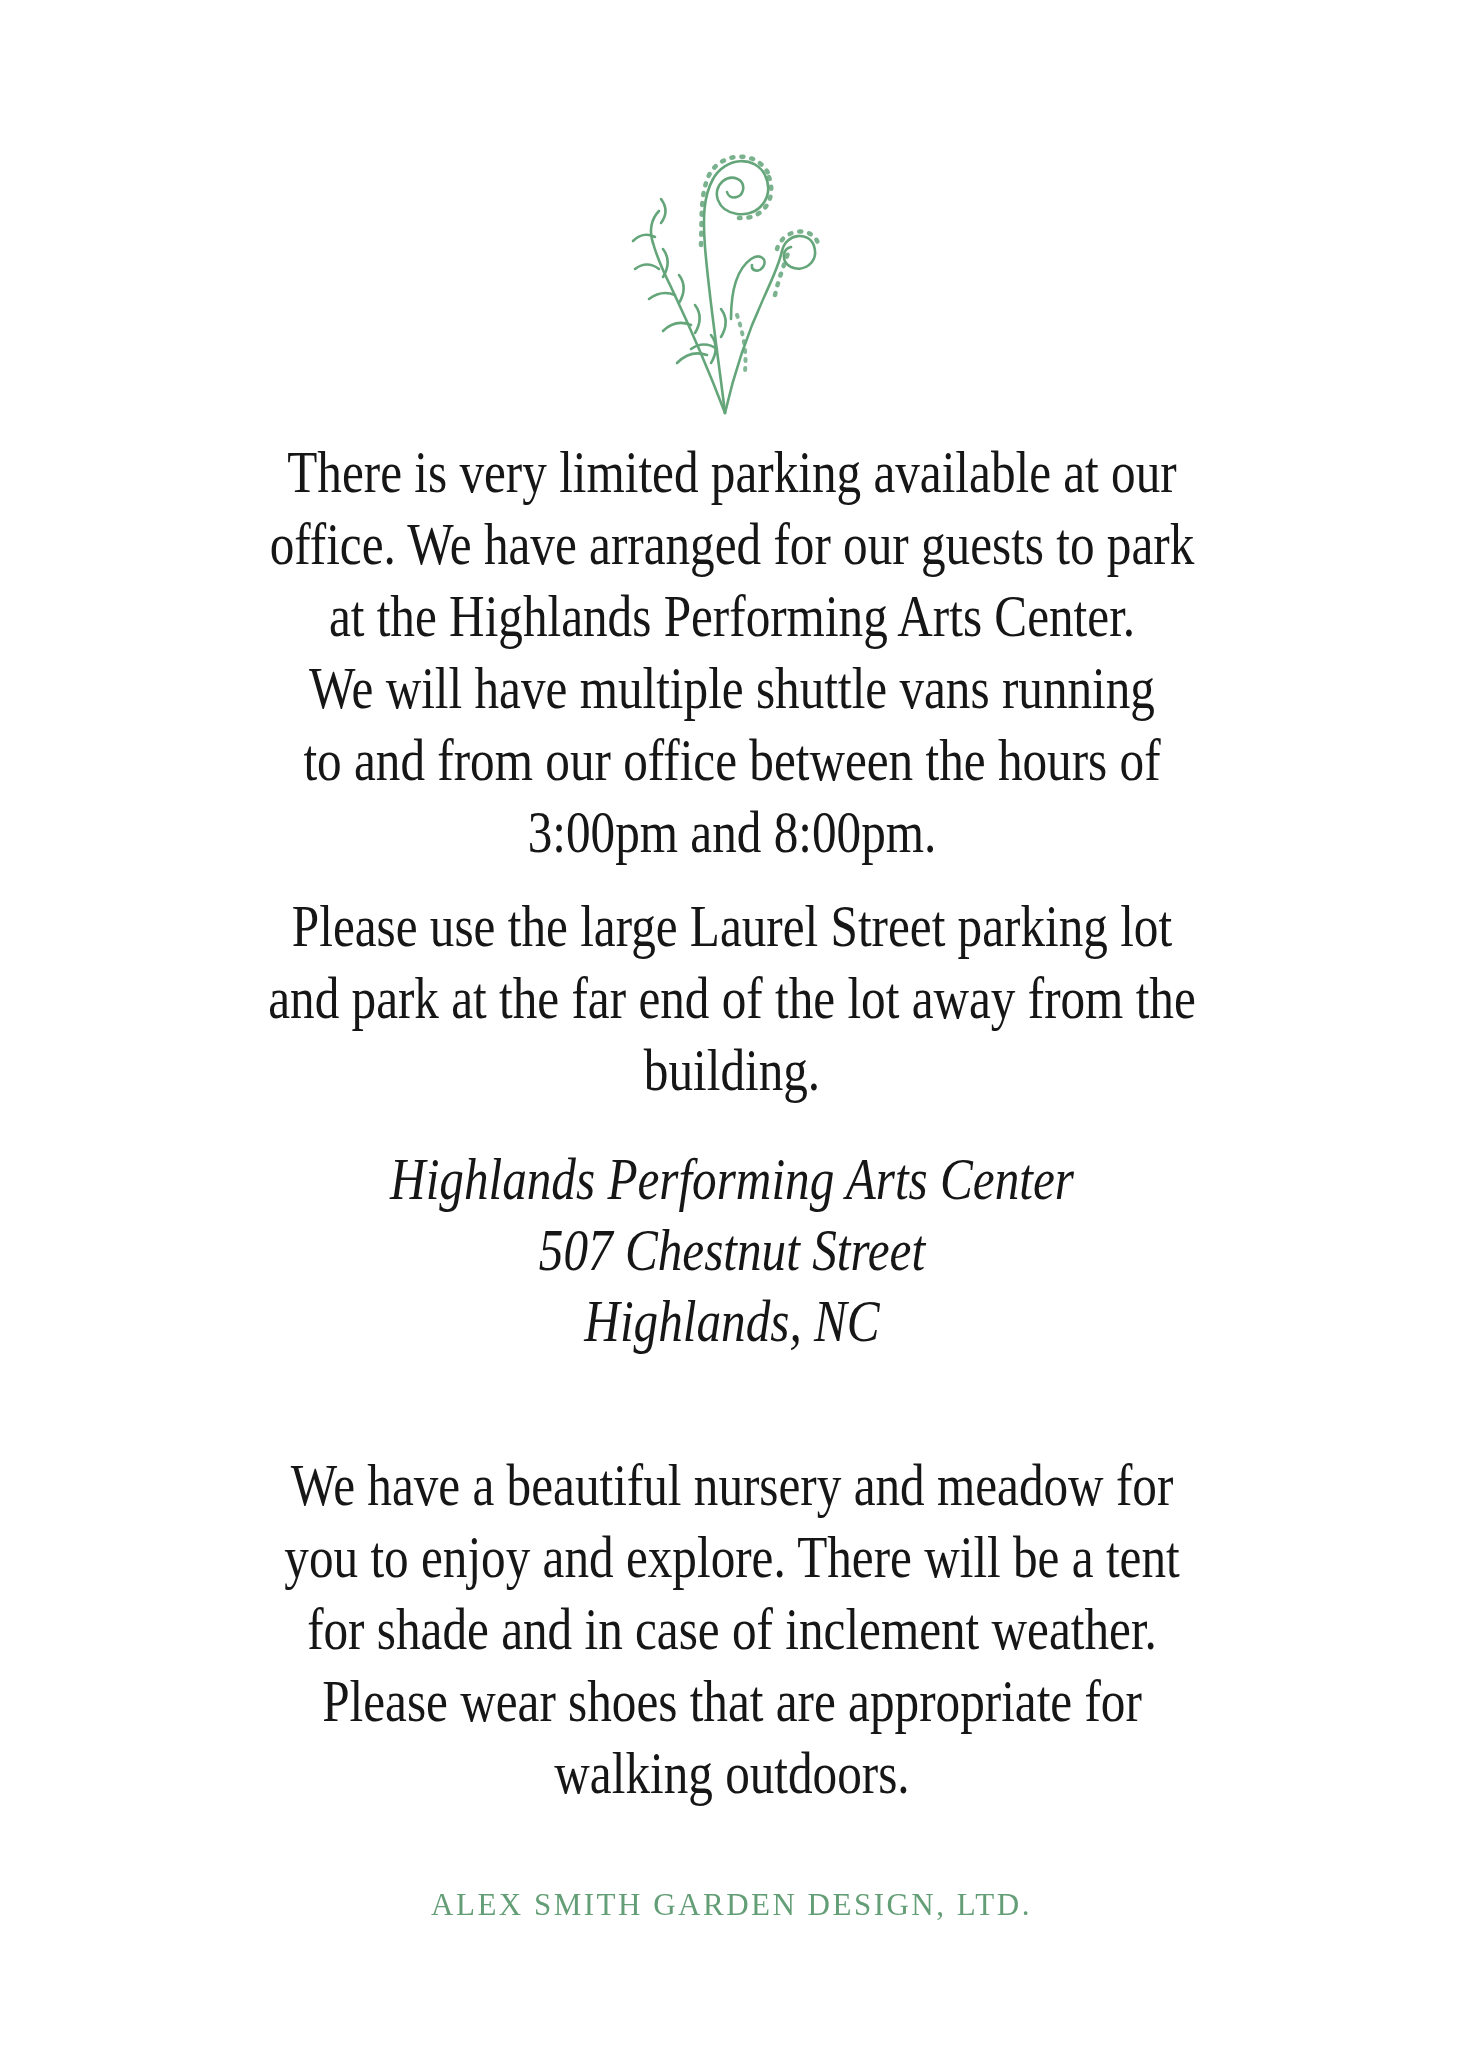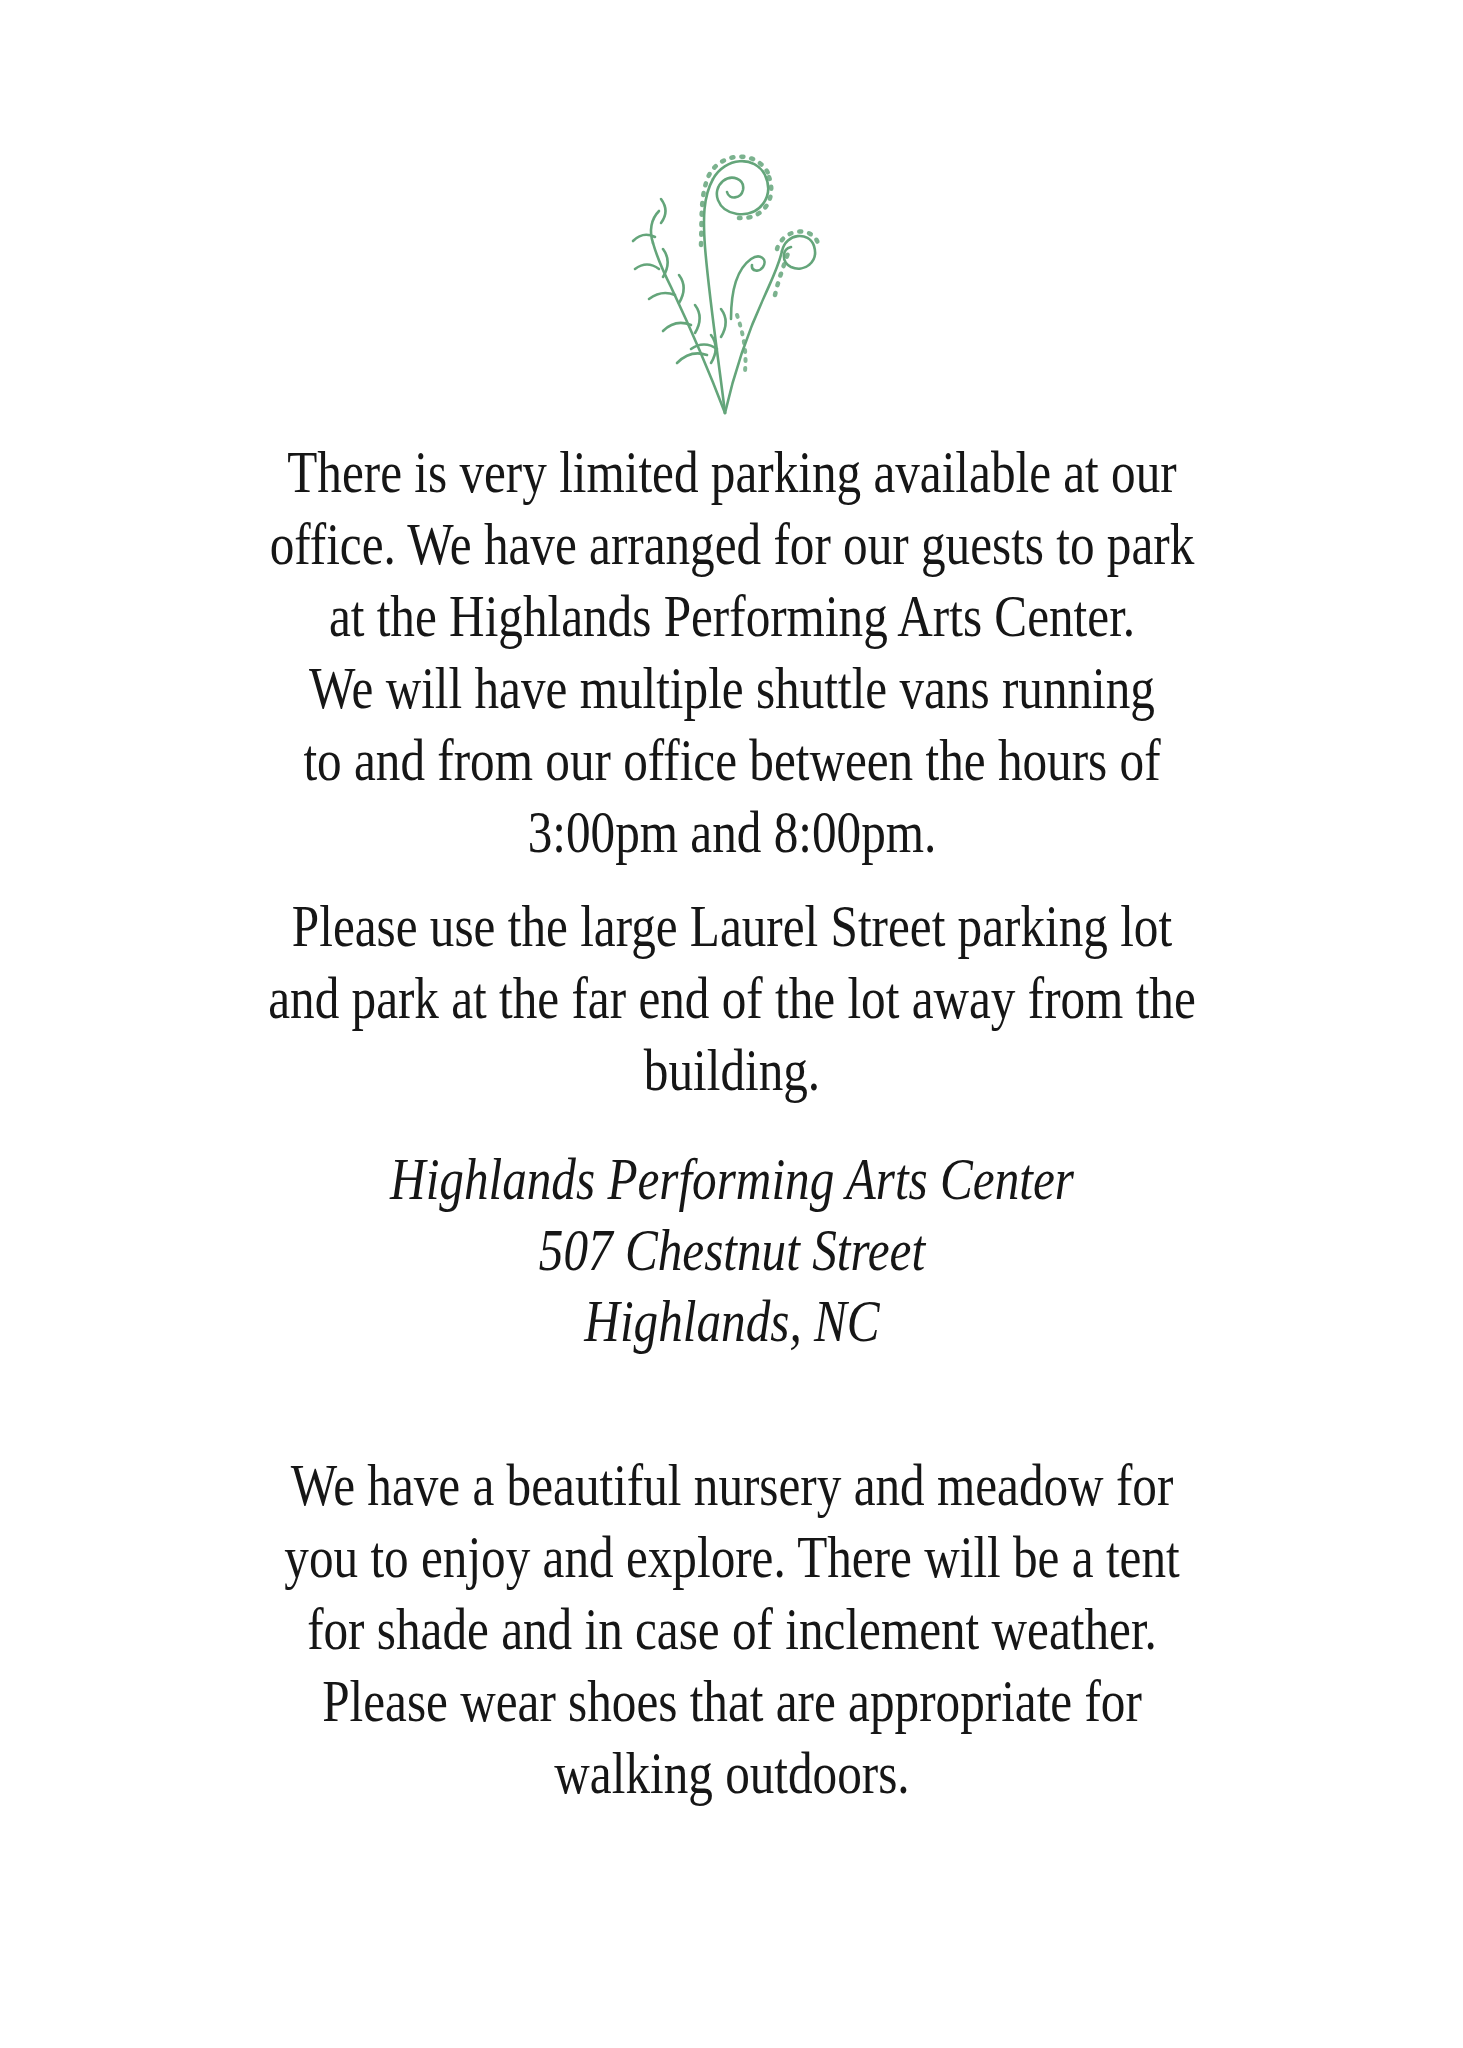--- a/index.html
+++ b/index.html
@@ -113,14 +113,15 @@
   </div>
 
   <div class="textblock p-nursery">
     <div class="line">We have a beautiful nursery and meadow for</div>
     <div class="line">you to enjoy and explore. There will be a tent</div>
     <div class="line">for shade and in case of inclement weather.</div>
     <div class="line">Please wear shoes that are appropriate for</div>
     <div class="line">walking outdoors.</div>
   </div>
 
+  <div class="footer">ALEX SMITH GARDEN DESIGN, LTD.</div>
 
 </div>
 
 </body></html>

